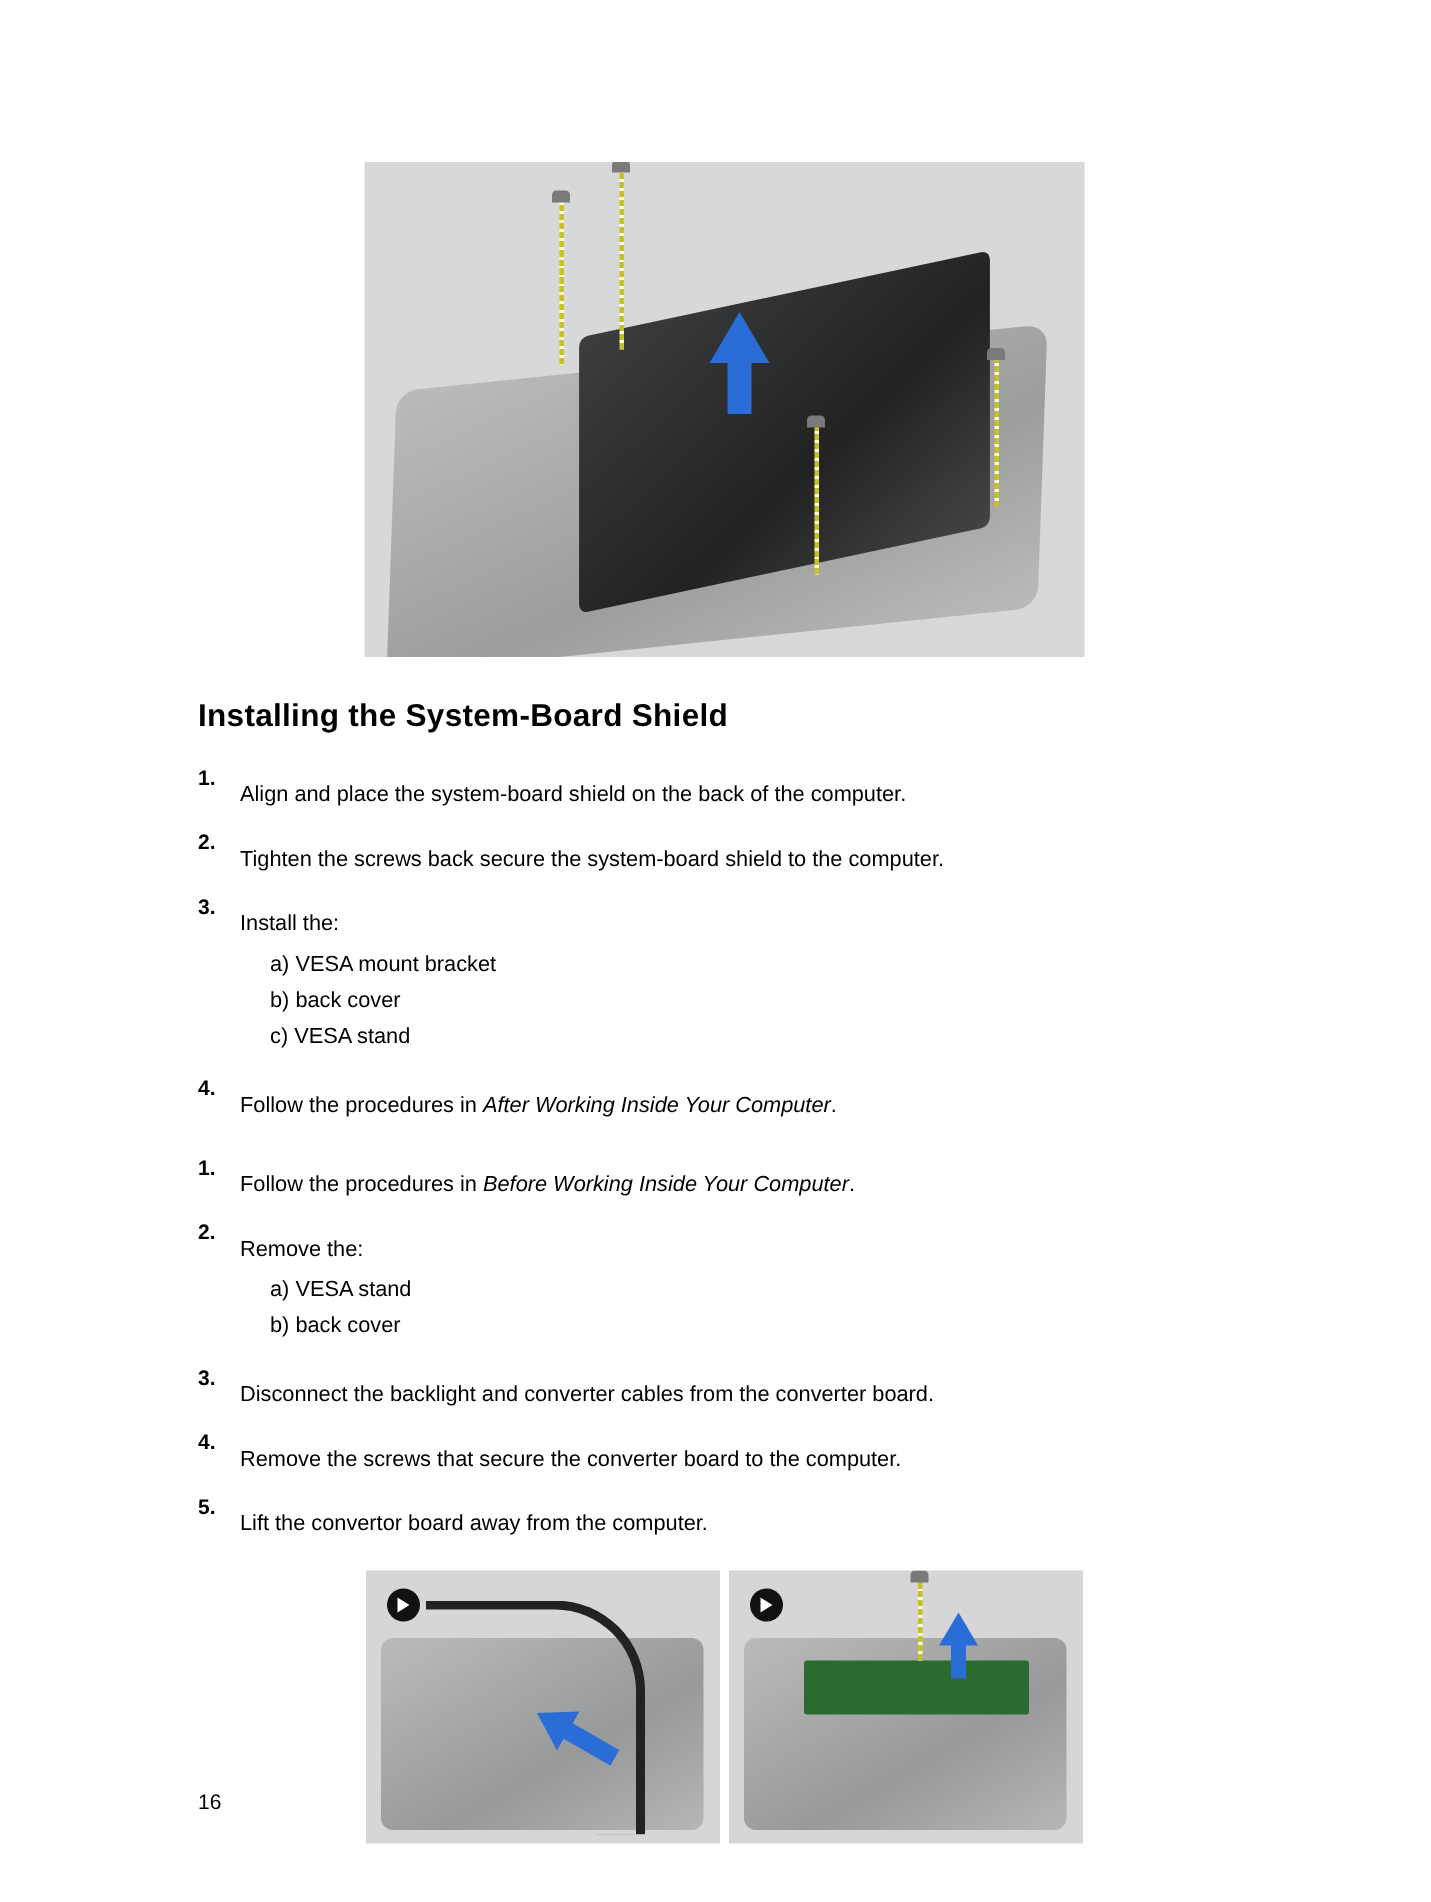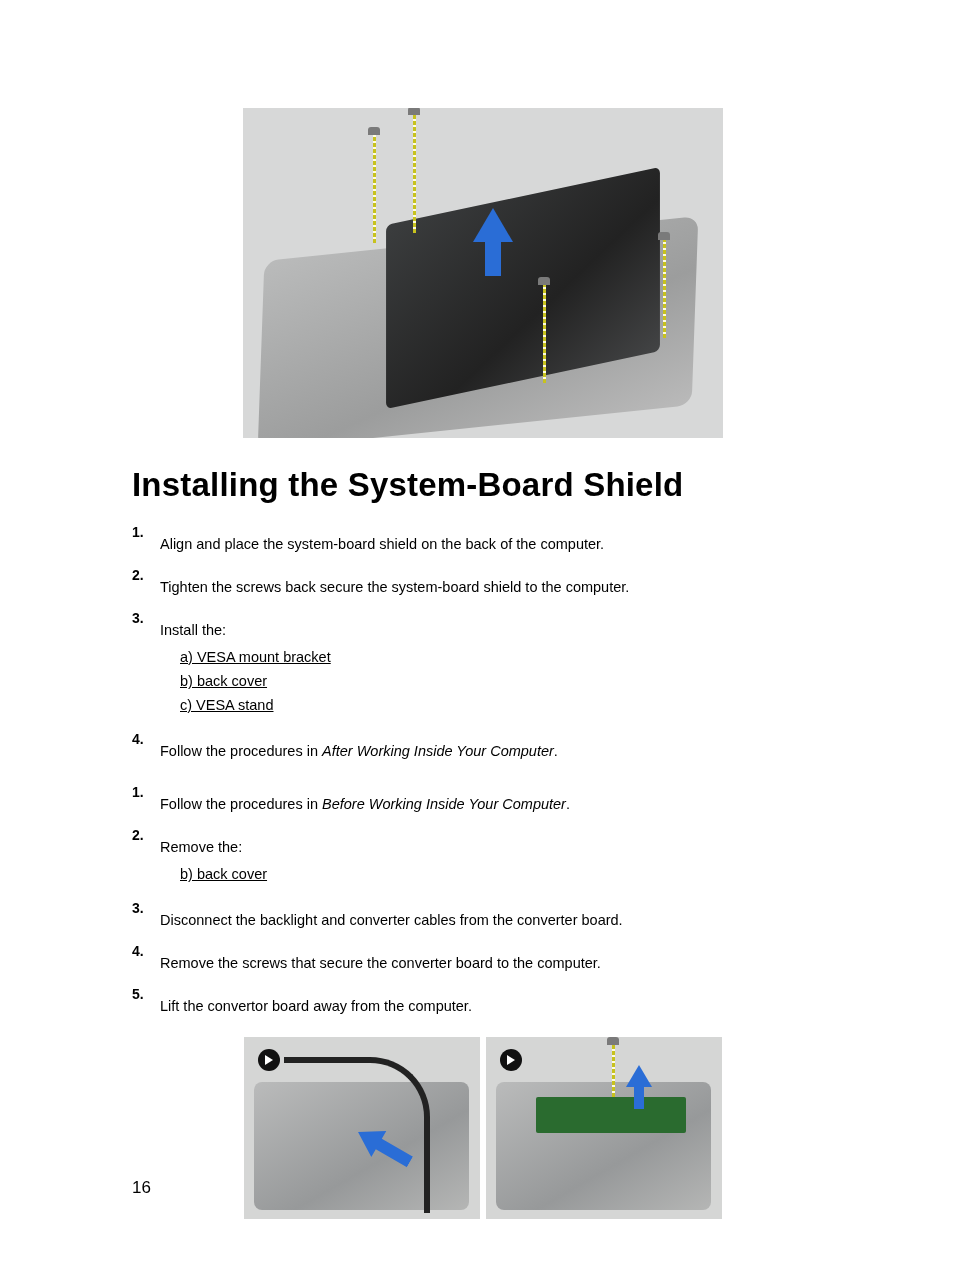--- a/index.html
+++ b/index.html
@@ -58,21 +58,21 @@
   .s1{left:130px; top:25px; height:110px;}
   .s2{left:170px; top:5px; height:120px;}
   .s3{left:300px; top:175px; height:100px;}
   .s4{left:420px; top:130px; height:100px;}
   .screw::before{
     content:""; position:absolute; left:-5px; top:-6px; width:12px; height:8px;
     background:#7a7a7a; border-radius:3px 3px 0 0;
   }
 
   h2 {
-    font-size: 33px;
+    font-size: 21px;
     font-weight: 700;
     margin: 18px 0 18px 0;
     font-family: Arial, sans-serif;
     letter-spacing: 0.2px;
   }
   ol.numlist {
     list-style: none;
     padding: 0;
     margin: 0 0 20px 0;
   }
@@ -87,21 +87,21 @@
     width: 28px;
     flex-shrink: 0;
     font-size: 14px;
   }
   ol.numlist > li .body { flex: 1; margin-top: 12px; }
   .italic { font-style: italic; }
   .sublist {
     margin: 6px 0 0 0;
     padding-left: 20px;
   }
-  .sublist div { margin-bottom: 3px; text-decoration: underline; }
+  .sublist div { margin-bottom: 3px; }
 
   .fig-row {
     display:flex; gap:6px; justify-content:center; margin-top:10px;
   }
   .fig-small { width:236px; height:182px; background:#d5d6d5; position:relative; overflow:hidden;}
   .ashadow{
     position:absolute; left:10px; top:45px; width:215px; height:128px;
     background: linear-gradient(150deg,#babbbb,#97999a 60%,#b5b6b5);
     border-radius:8px;
   }
@@ -141,21 +141,21 @@
   .screw2::before{
     content:""; position:absolute; left:-5px; top:-6px; width:12px; height:8px;
     background:#7a7a7a; border-radius:3px 3px 0 0;
   }
   .cable{
     position:absolute; left:40px; top:20px; width:140px; height:150px;
     border: 6px solid #222; border-left:none; border-bottom:none;
     border-radius: 0 60px 0 0;
   }
   .pagenum {
-    position:absolute; left:132px; bottom:70px; font-size:17px;
+    position:absolute; left:132px; bottom:59px; font-size:14px;
   }
 </style>
 </head>
 <body>
 
 <div class="page">
 
   <div class="figure">
     <div class="figure-box fig1">
       <div class="shadow1"></div>
@@ -204,20 +204,21 @@
       <span class="num">1.</span>
       <span class="body">
         <span>Follow the procedures in </span><span class="italic">Before Working Inside Your Computer</span><span>.</span>
       </span>
     </li>
     <li>
       <span class="num">2.</span>
       <span class="body">
         <span>Remove the:</span>
         <div class="sublist">
+          <div>a)   VESA stand</div>
           <div>b)   back cover</div>
         </div>
       </span>
     </li>
     <li>
       <span class="num">3.</span>
       <span class="body">Disconnect the backlight and converter cables from the converter board.</span>
     </li>
     <li>
       <span class="num">4.</span>

